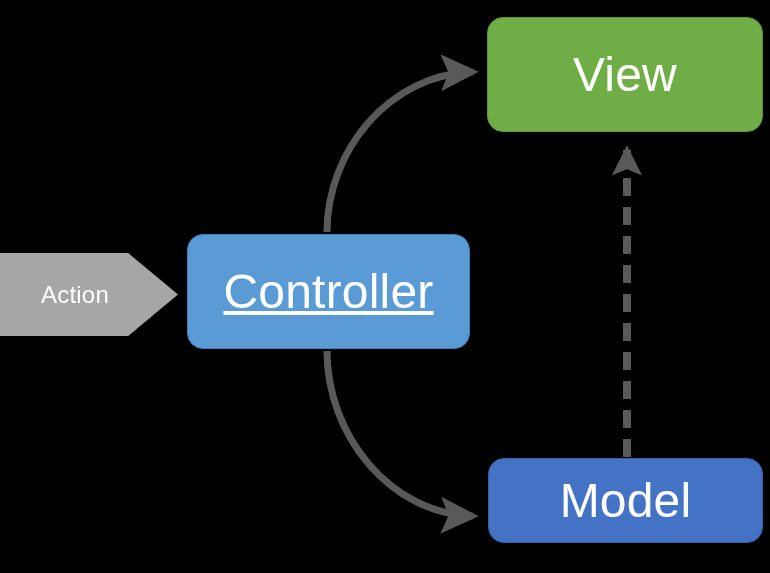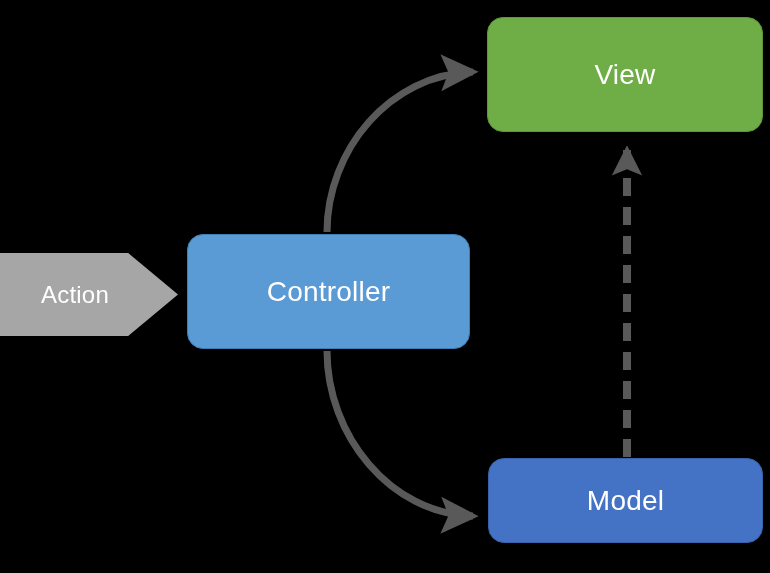--- a/index.html
+++ b/index.html
@@ -15,21 +15,21 @@
     overflow: hidden;
     font-family: "Liberation Sans", sans-serif;
   }
   .node {
     position: absolute;
     display: flex;
     align-items: center;
     justify-content: center;
     box-sizing: border-box;
     color: #ffffff;
-    font-size: 28px;
+    font-size: 48px;
     font-weight: 400;
     letter-spacing: 0.2px;
     line-height: 1;
     -webkit-font-smoothing: antialiased;
   }
   .rounded {
     border-radius: 16px;
   }
   #node-view {
     left: 487px;
@@ -39,20 +39,21 @@
     background: #6FAD46;
     border: 1px solid #5E9639;
   }
   #node-controller {
     left: 187px;
     top: 234px;
     width: 283px;
     height: 115px;
     background: #5B9BD5;
     border: 1px solid #3E7EB5;
+    text-decoration: underline;
   }
   #node-model {
     left: 488px;
     top: 458px;
     width: 275px;
     height: 85px;
     background: #4472C4;
     border: 1px solid #3761AB;
     border-bottom-left-radius: 16px;
     border-bottom-right-radius: 16px;

